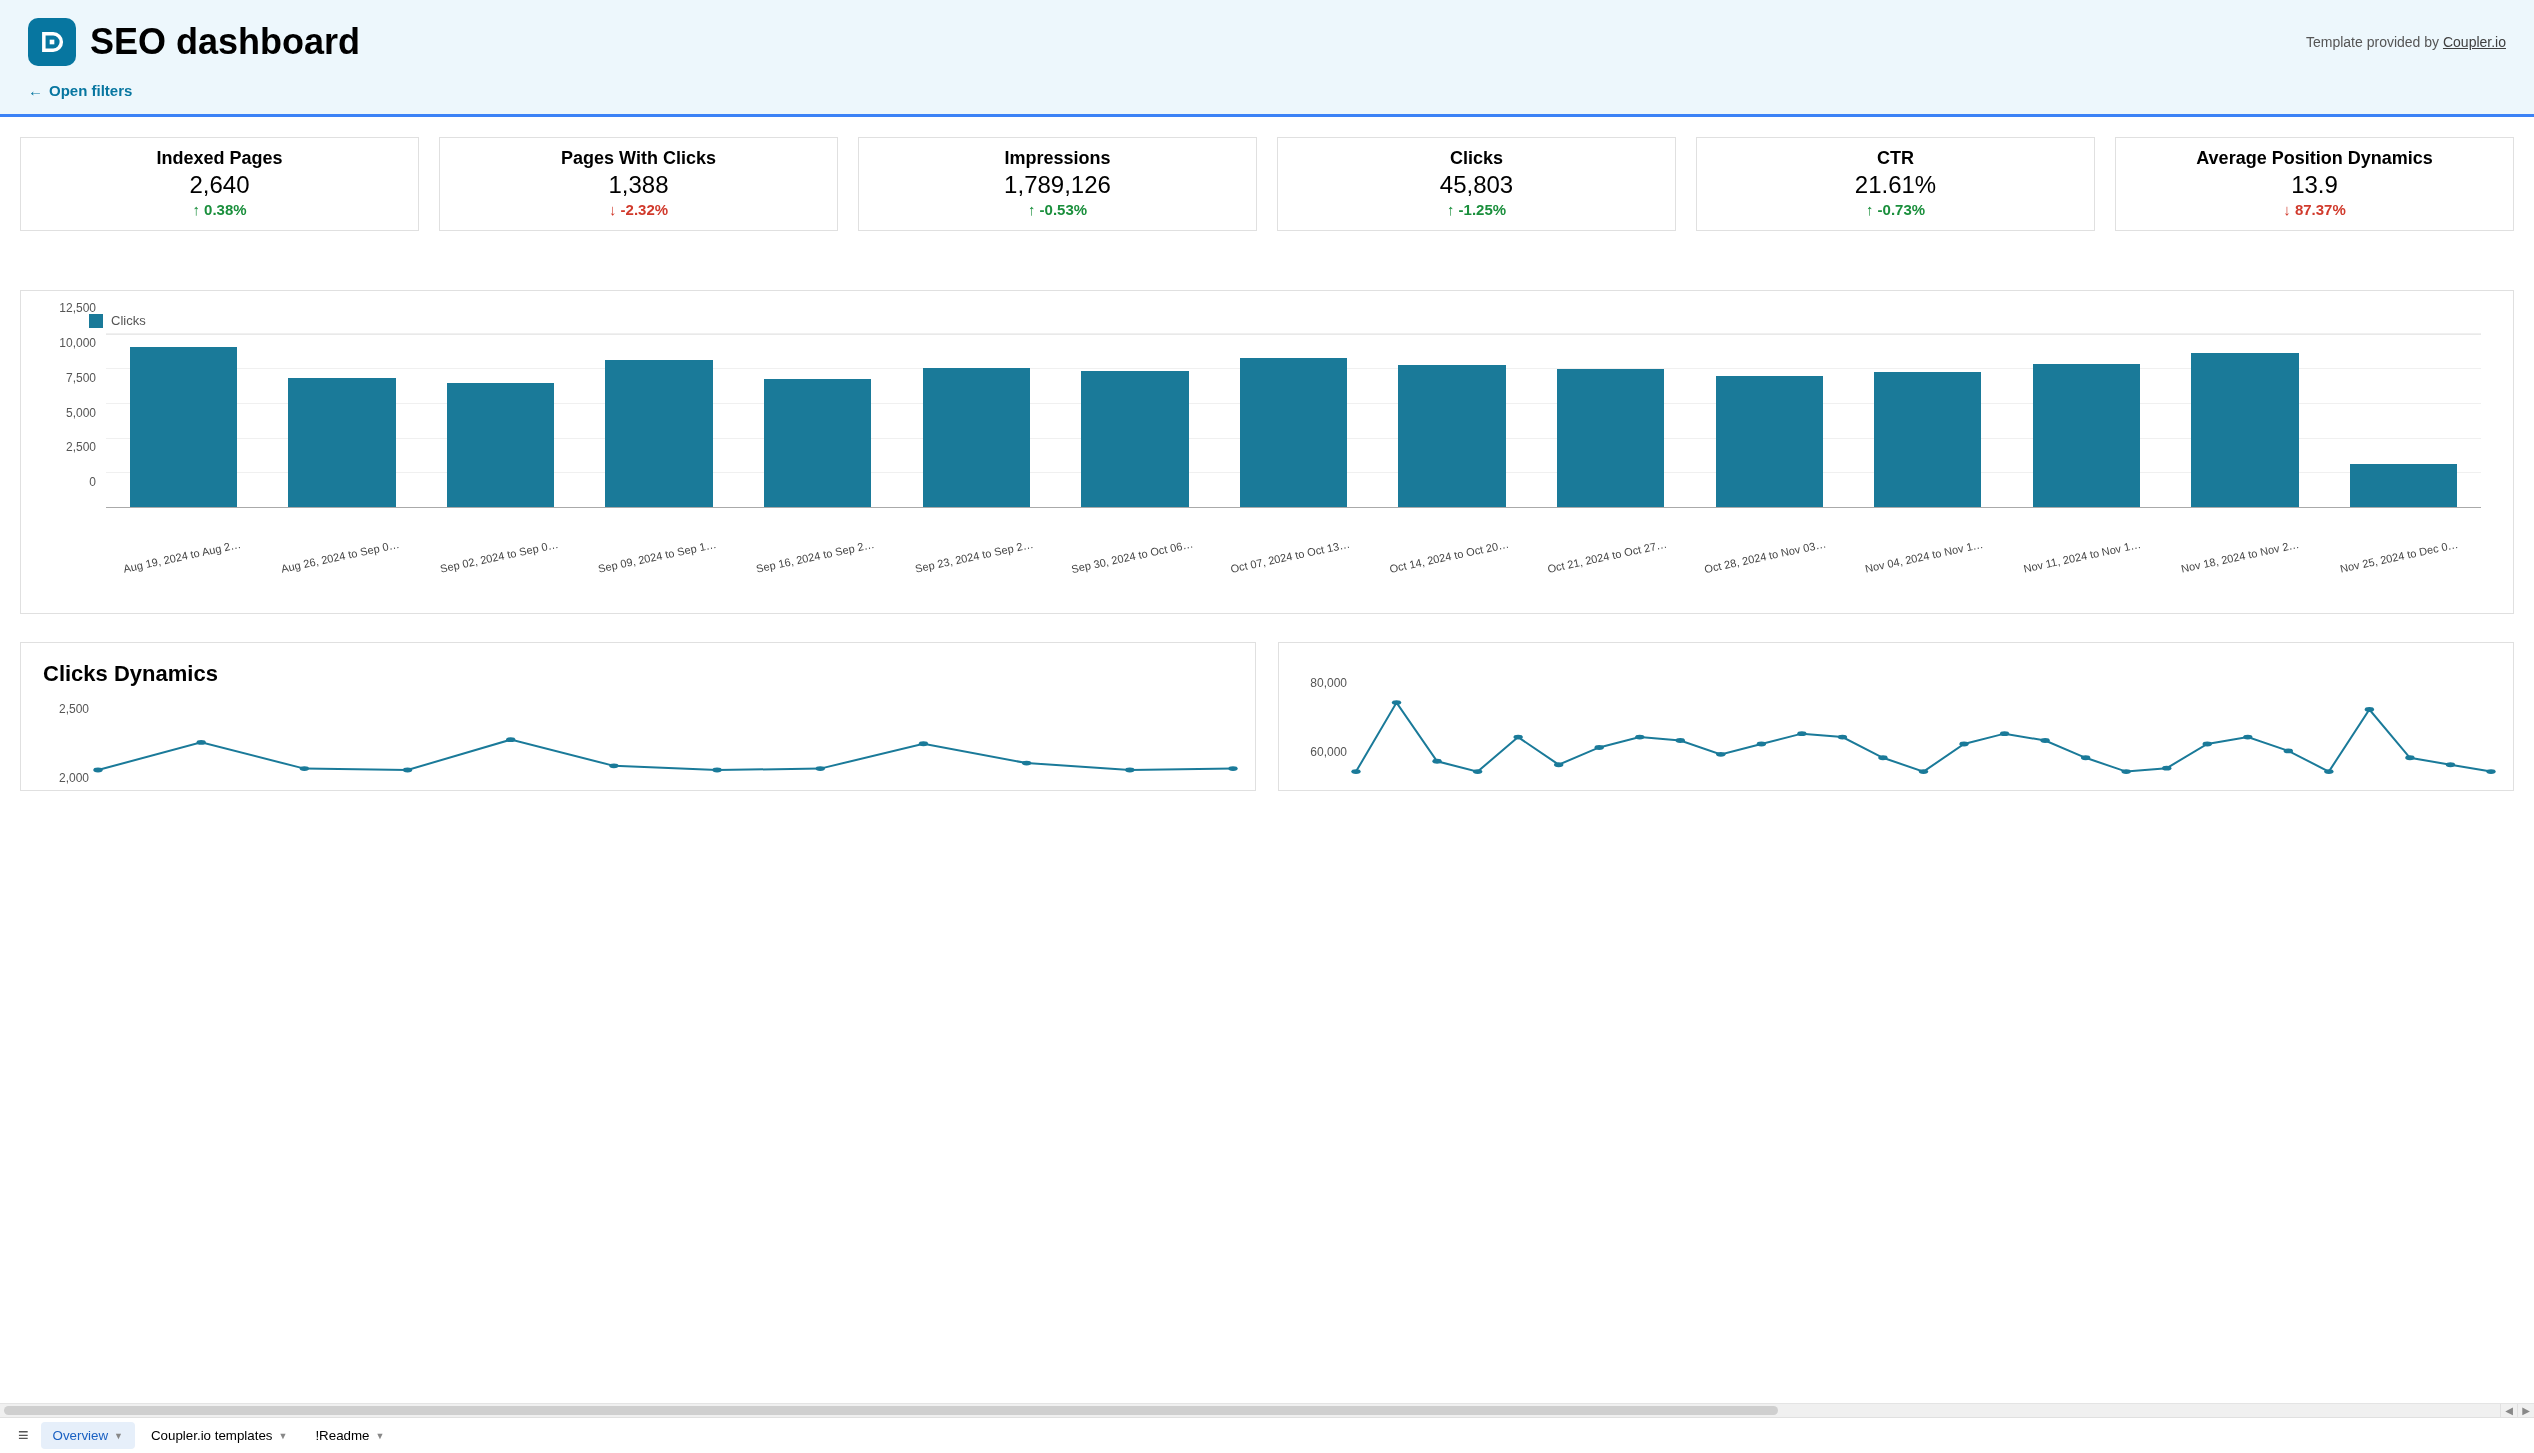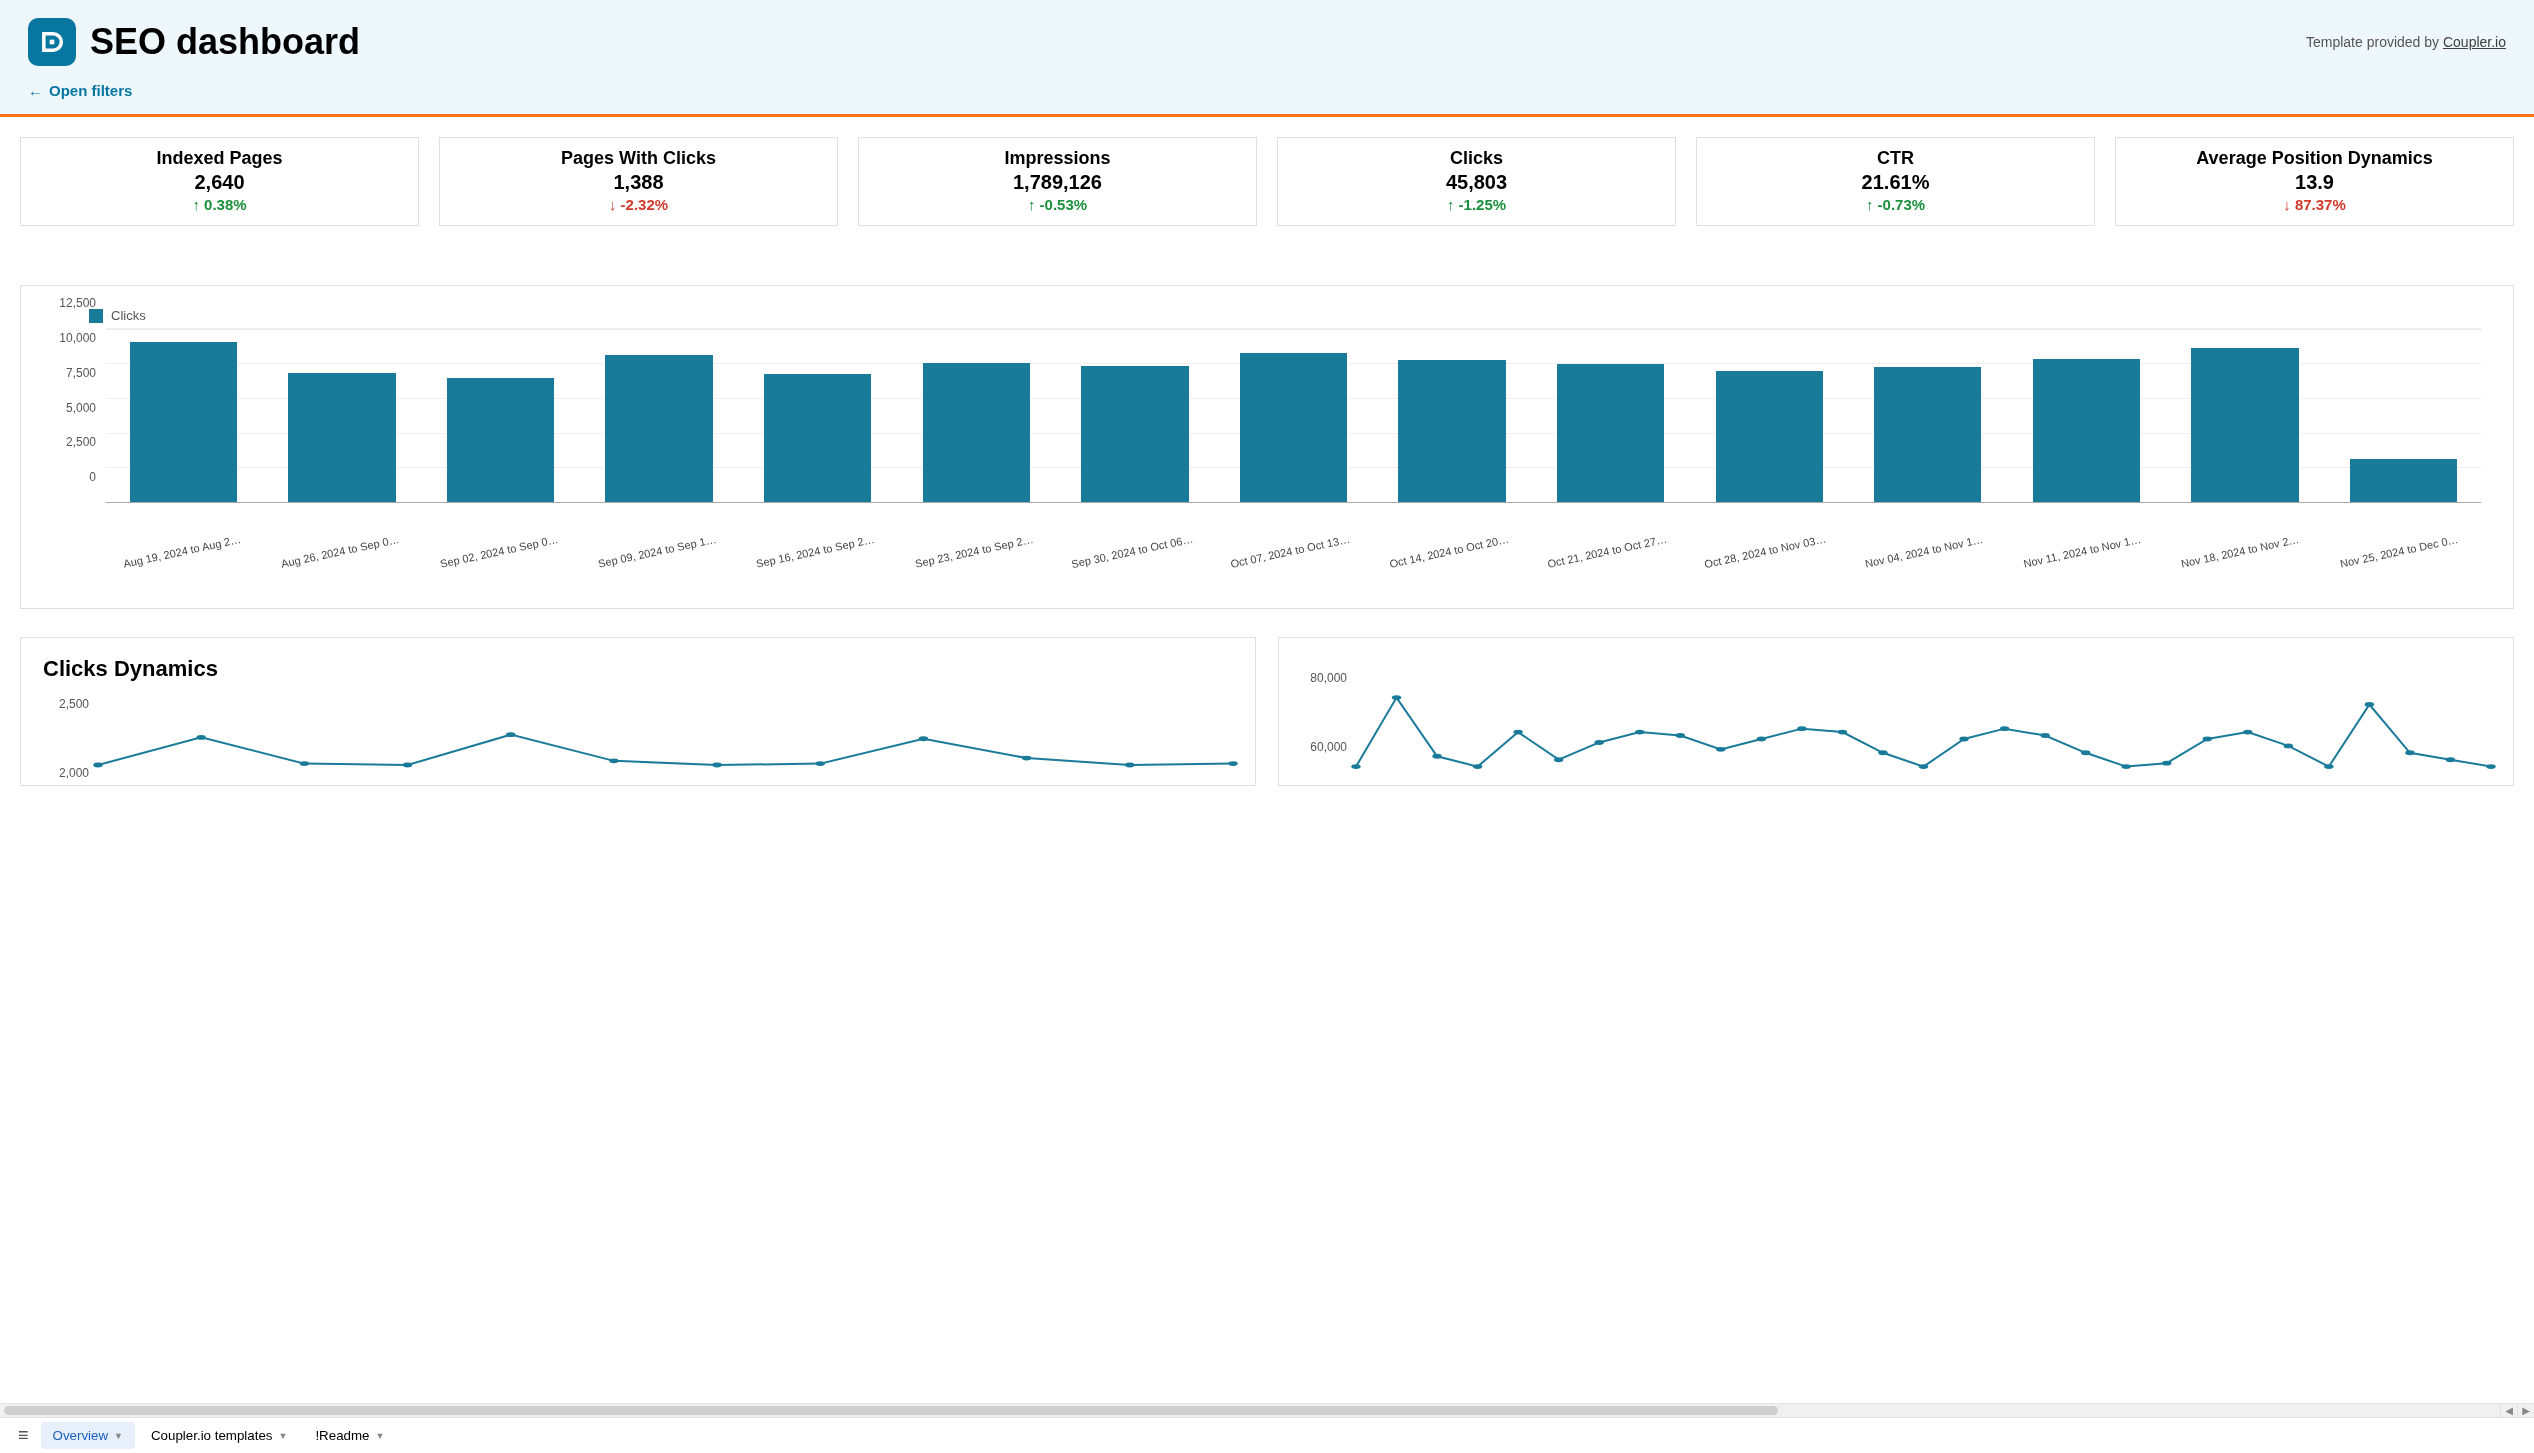--- a/index.html
+++ b/index.html
@@ -1,21 +1,21 @@
 <!DOCTYPE html>
 <html><head>
 <meta charset="utf-8">
 <style>
   * { box-sizing: border-box; margin: 0; padding: 0; }
   body { font-family: Arial, Helvetica, sans-serif; background: #fff; color: #000; overflow-x: hidden; }
   
   .header-banner {
     background: #edf7fc;
     padding: 18px 28px 14px 28px;
-    border-bottom: 3px solid #f97316;
+    border-bottom: 3px solid #3b82f6;
     position: relative;
   }
   .header-top { display: flex; align-items: center; justify-content: space-between; }
   .brand { display: flex; align-items: center; gap: 14px; }
   .logo {
     width: 48px; height: 48px; background: #0776a0; border-radius: 10px;
     display: flex; align-items: center; justify-content: center; color: #fff;
   }
   .title { font-size: 36px; font-weight: 700; }
   .template-by { font-size: 14px; color: #555; }
@@ -26,21 +26,21 @@
   }
   
   .metrics-row {
     display: flex; gap: 20px; padding: 20px 20px 0 20px;
   }
   .metric-card {
     flex: 1; border: 1px solid #e0e0e0; background: #fff;
     padding: 10px 8px 12px 8px; text-align: center;
   }
   .metric-title { font-size: 18px; font-weight: 700; margin-bottom: 2px; }
-  .metric-value { font-size: 20px; font-weight: 700; margin-bottom: 2px; }
+  .metric-value { font-size: 24px; font-weight: 400; margin-bottom: 2px; }
   .metric-change { font-size: 15px; font-weight: 600; }
   .up { color: #1a8f3c; }
   .down { color: #d13a2c; }
   
   .chart-panel {
     margin: 59px 20px 0 20px; border: 1px solid #e0e0e0; padding: 18px 22px 14px 22px;
   }
   .chart-title { font-size: 22px; font-weight: 700; margin-bottom: 6px; }
   .legend { display: flex; align-items: center; gap: 8px; margin: 4px 0 6px 46px; font-size: 13px; color: #555; }
   .legend .swatch { width: 14px; height: 14px; background: #1a7a99; }

